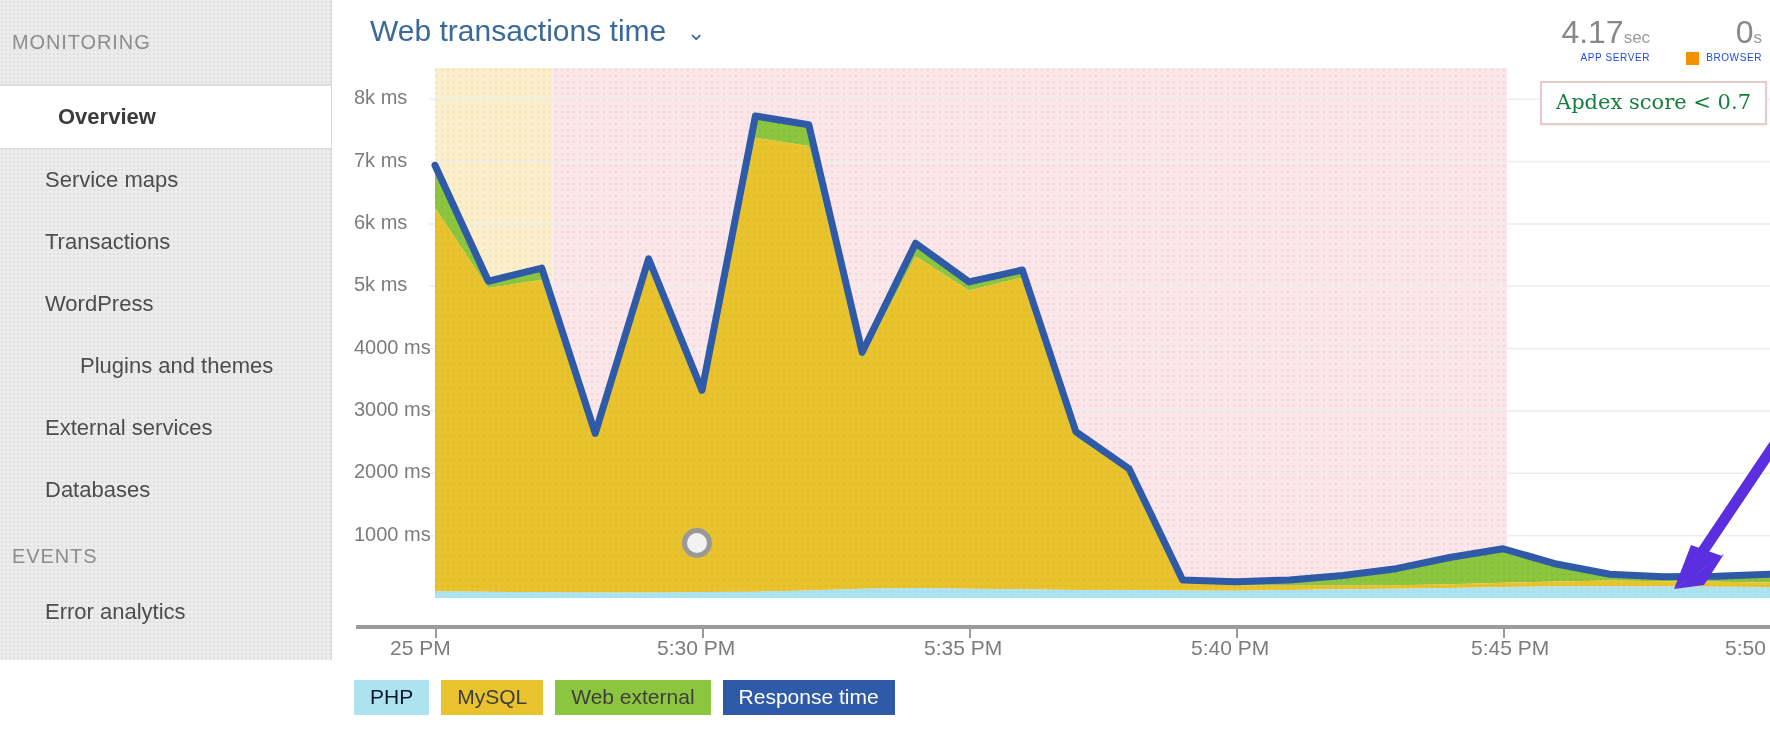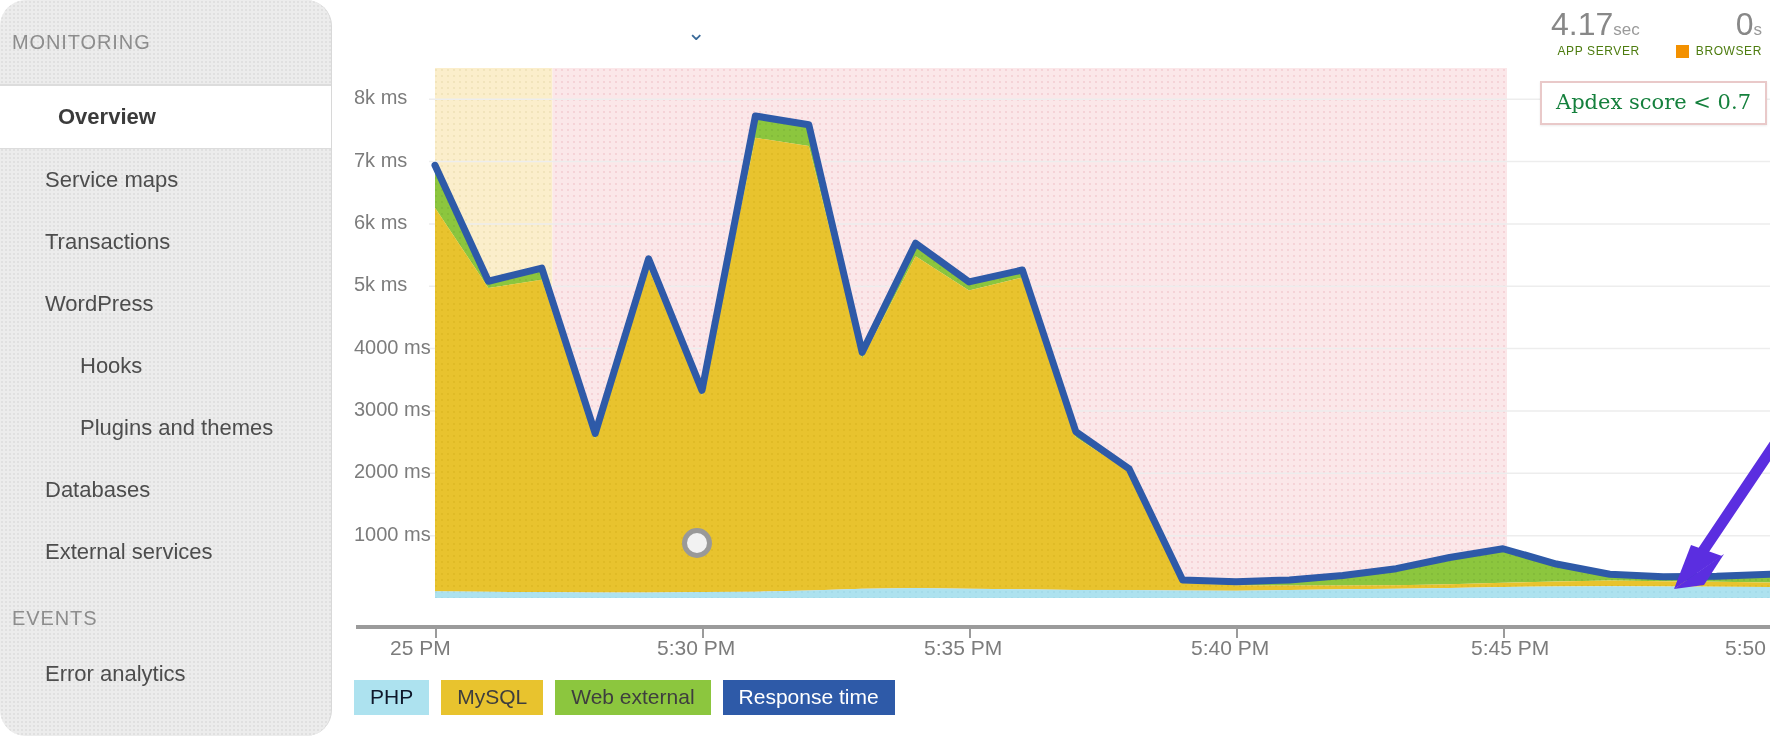--- a/index.html
+++ b/index.html
@@ -13,28 +13,27 @@
   #app {
     position: relative;
     width: 1770px; height: 736px;
     display: flex;
     background: #fff;
   }
 
   
   .sidebar {
     width: 332px;
-    height: 736px;
+    height: 660px;
     flex: 0 0 332px;
     background: #ececec;
     background-image: radial-gradient(#e0e0e0 1px, transparent 1px);
     background-size: 4px 4px;
     border-right: 1px solid #d8d8d8;
     position: relative;
-    border-radius: 26px;
   }
   .nav-section-title {
     font-size: 20px;
     letter-spacing: 0.9px;
     color: #8d8d8d;
     padding: 0 0 0 12px;
     height: 84px;
     display: flex;
     align-items: center;
     font-weight: 400;
@@ -107,33 +106,34 @@
     align-items: flex-start;
     gap: 36px;
   }
   .metric { text-align: right; }
   .metric-value {
     font-size: 32px;
     color: #888888;
     font-weight: 300;
     line-height: 1.05;
     white-space: nowrap;
+    margin-top: 8px;
   }
   .metric-value .unit {
     font-size: 17px;
     color: #9a9a9a;
   }
   .metric-label {
-    font-size: 12px;
-    color: #4d7c0f;
+    font-size: 10px;
+    color: #1d4ed8;
     letter-spacing: 0.6px;
     margin-top: 2px;
     white-space: nowrap;
     display: flex;
-    align-items: flex-end;
+    align-items: flex-start;
     justify-content: flex-end;
     gap: 7px;
   }
   .swatch {
     width: 13px; height: 13px;
     display: inline-block;
     background: #f39100;
   }
 
   
@@ -241,43 +241,41 @@
       <div class="nav-item">
         <span>Service maps</span>
       </div>
       <div class="nav-item">
         <span>Transactions</span>
       </div>
       <div class="nav-item">
         <span>WordPress</span>
       </div>
       <div class="nav-item sub">
-        <span>Hooks</span>
-      </div>
-      <div class="nav-item sub">
         <span>Plugins and themes</span>
       </div>
       <div class="nav-item">
+        <span>External services</span>
+      </div>
+      <div class="nav-item">
         <span>Databases</span>
-      </div>
-      <div class="nav-item">
-        <span>External services</span>
       </div>
     </div>
     <div>
       <div class="nav-section-title events">EVENTS</div>
       <div class="nav-item">
         <span>Error analytics</span>
       </div>
     </div>
   </nav>
 
   <section class="main">
 
     <div class="chart-header">
+      <div class="chart-title">Web transactions time</div>
       <div class="chart-title-caret">⌄</div>
 
       <div class="metrics">
         <div class="metric">
           <div class="metric-value">
             <span>4.17</span><span class="unit">sec</span>
           </div>
           <div class="metric-label">
             <span>APP SERVER</span>
           </div>

